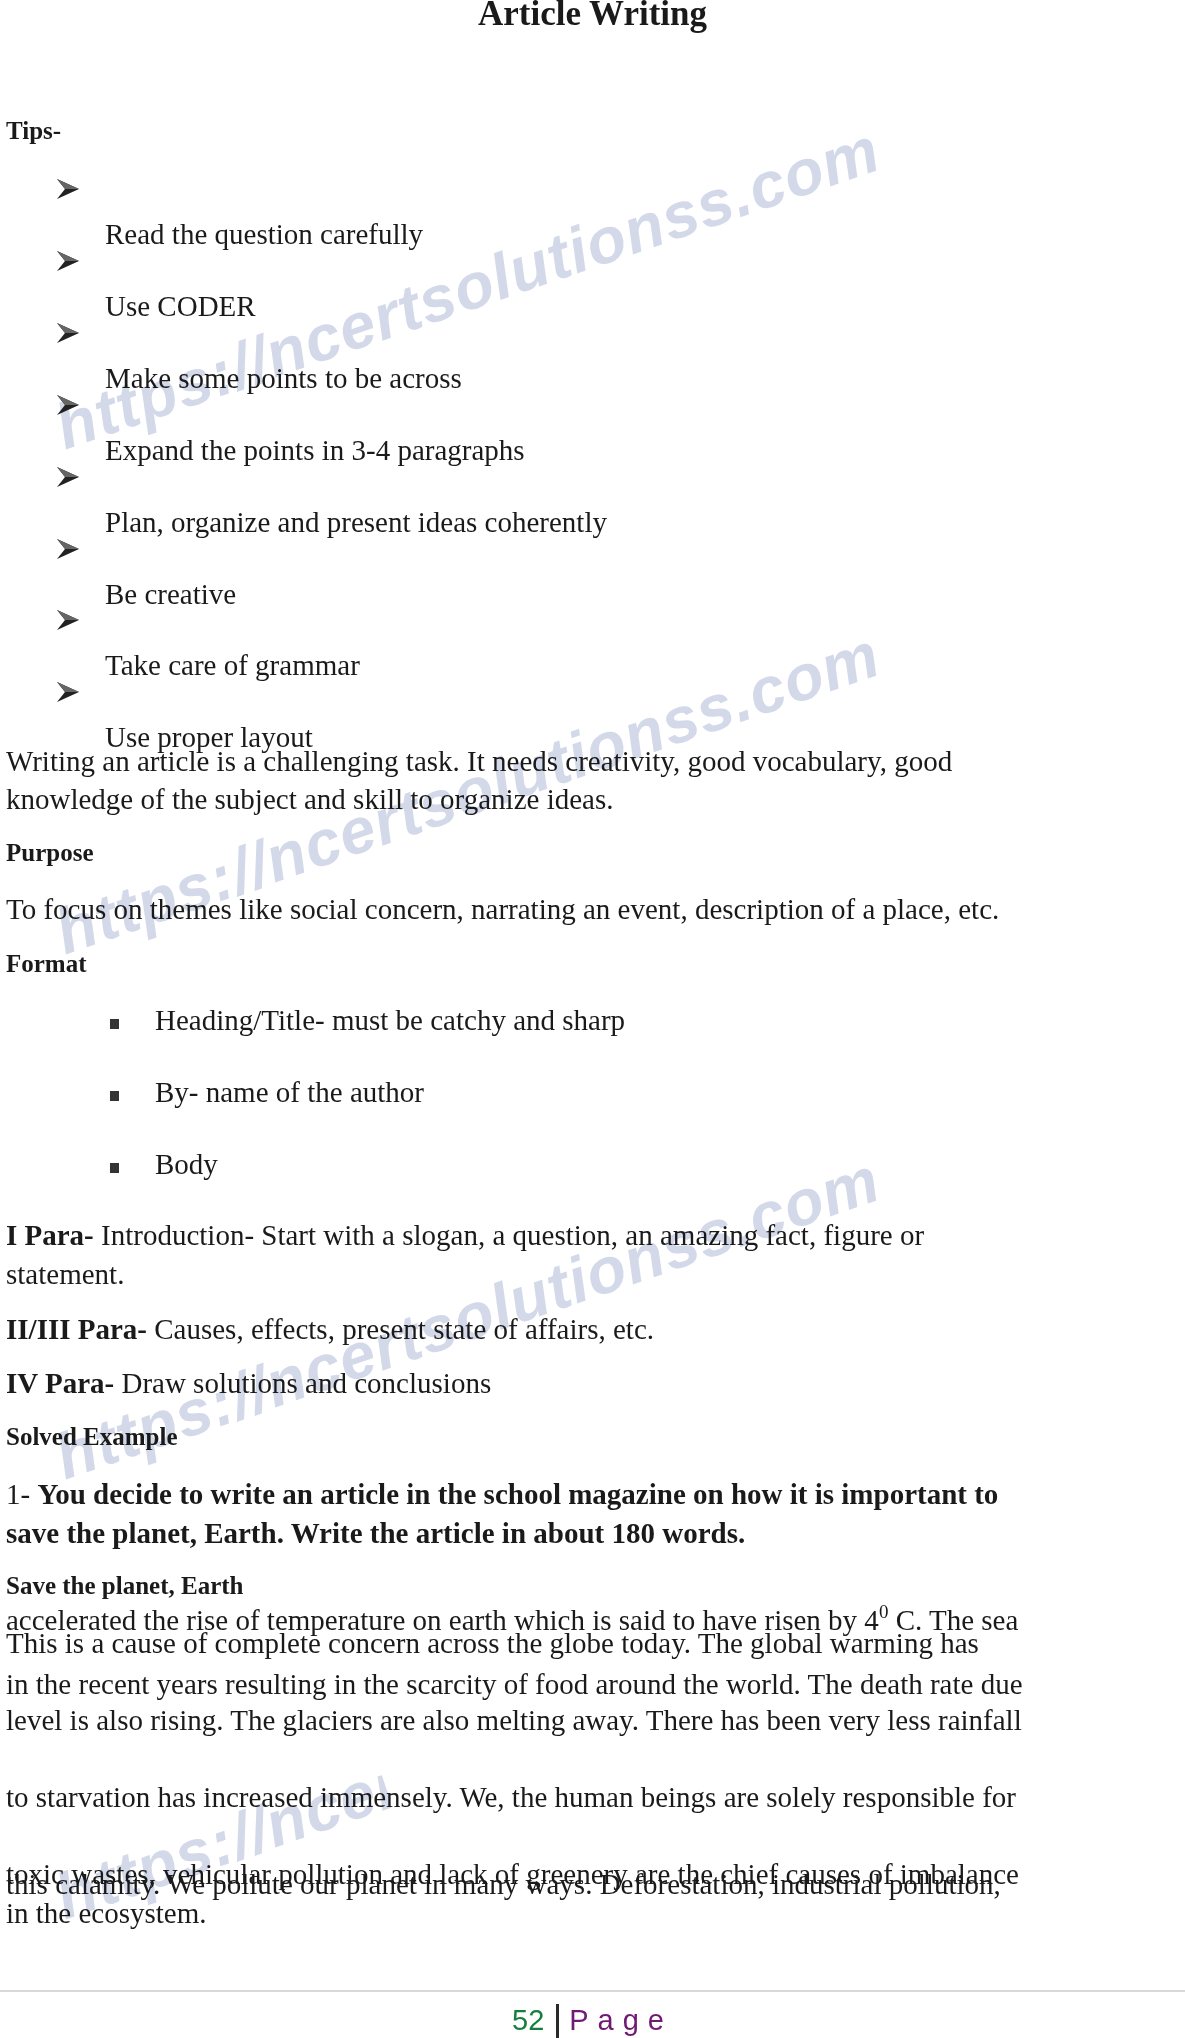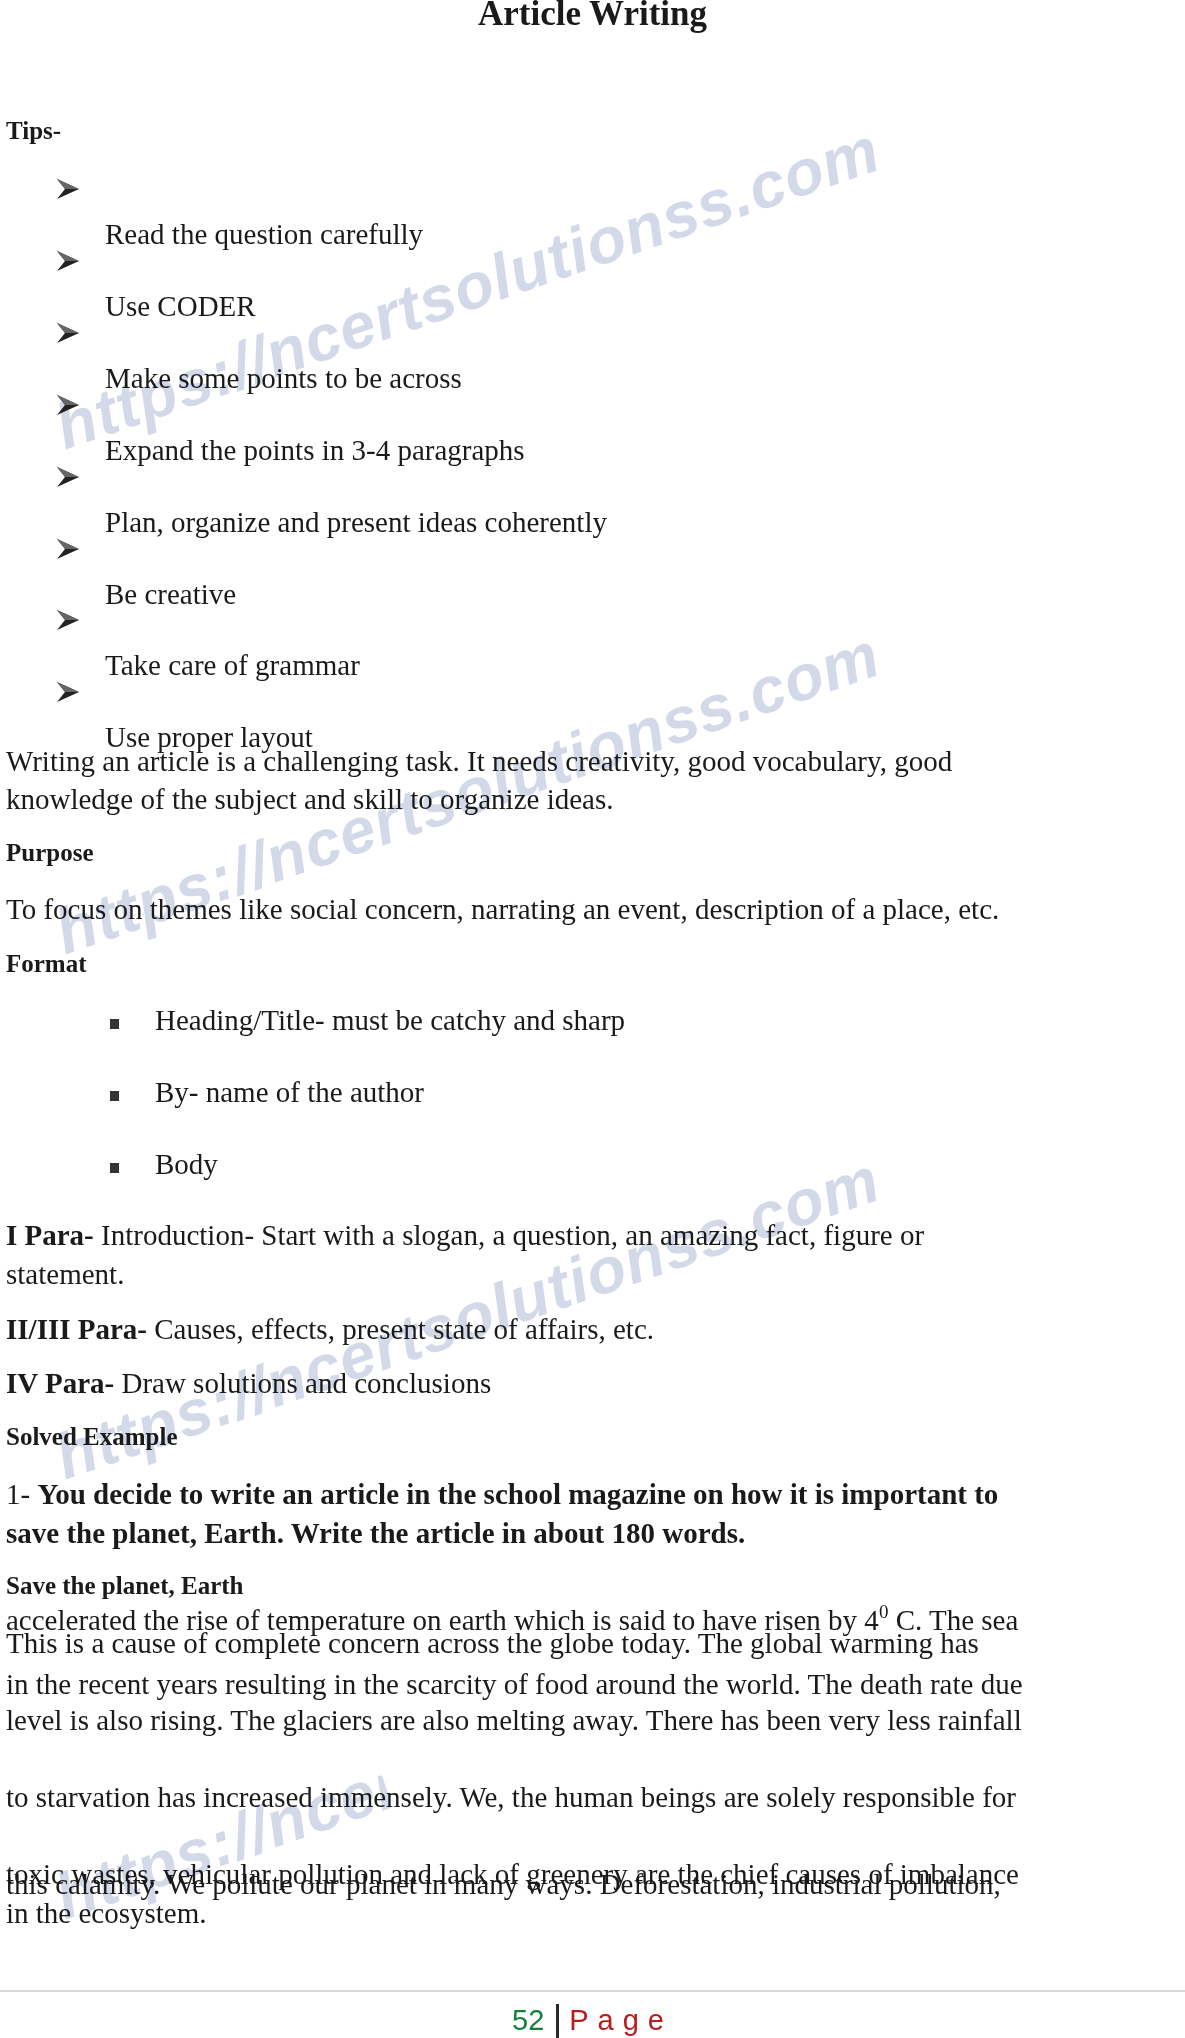--- a/index.html
+++ b/index.html
@@ -14,21 +14,21 @@
   .sq { position: absolute; left: 110px; top: 15px; width: 9px; height: 10px; background: #333; }
   .sqtxt { position: absolute; left: 155px; top: 0; white-space: nowrap; text-align: right; }
   .b { font-weight: bold; }
   sup { font-size: 19px; vertical-align: 12px; line-height: 0; }
   .watermark { position: absolute; font-family: "Liberation Sans", "DejaVu Sans", sans-serif; font-weight: bold; font-style: italic; font-size: 64px; color: #c5cde2; opacity: 0.75; transform: rotate(-19deg); transform-origin: left bottom; white-space: nowrap; pointer-events: none; letter-spacing: 1px; z-index: 0; }
   .content { position: relative; z-index: 1; }
   .rule { position: absolute; left: 0; width: 1185px; top: 1990px; height: 2px; background: #d9d9d9; }
   .footer { position: absolute; top: 2004px; left: 0; width: 1185px; text-align: center; font-family: "Liberation Sans", "DejaVu Sans", sans-serif; font-size: 29px; }
   .pgnum { font-weight: normal; color: #15803d; }
   .pgsep { display: inline-block; width: 3px; height: 34px; background: #2a2a2a; vertical-align: -8px; margin: 0 10px 0 12px; }
-  .pglabel { color: #b91c1c; letter-spacing: 9px; }
+  .pglabel { color: #701a75; letter-spacing: 9px; }
 </style>
 </head>
 <body>
 
 <div class="watermark" style="left:70px; top:390px;">https://ncertsolutionss.com</div>
 <div class="watermark" style="left:70px; top:895px;">https://ncertsolutionss.com</div>
 <div class="watermark" style="left:70px; top:1420px;">https://ncertsolutionss.com</div>
 <div class="watermark" style="left:70px; top:1860px; clip-path: inset(0 60% 0 0);">https://ncertsolutionss.com</div>
 
 <div class="content">

